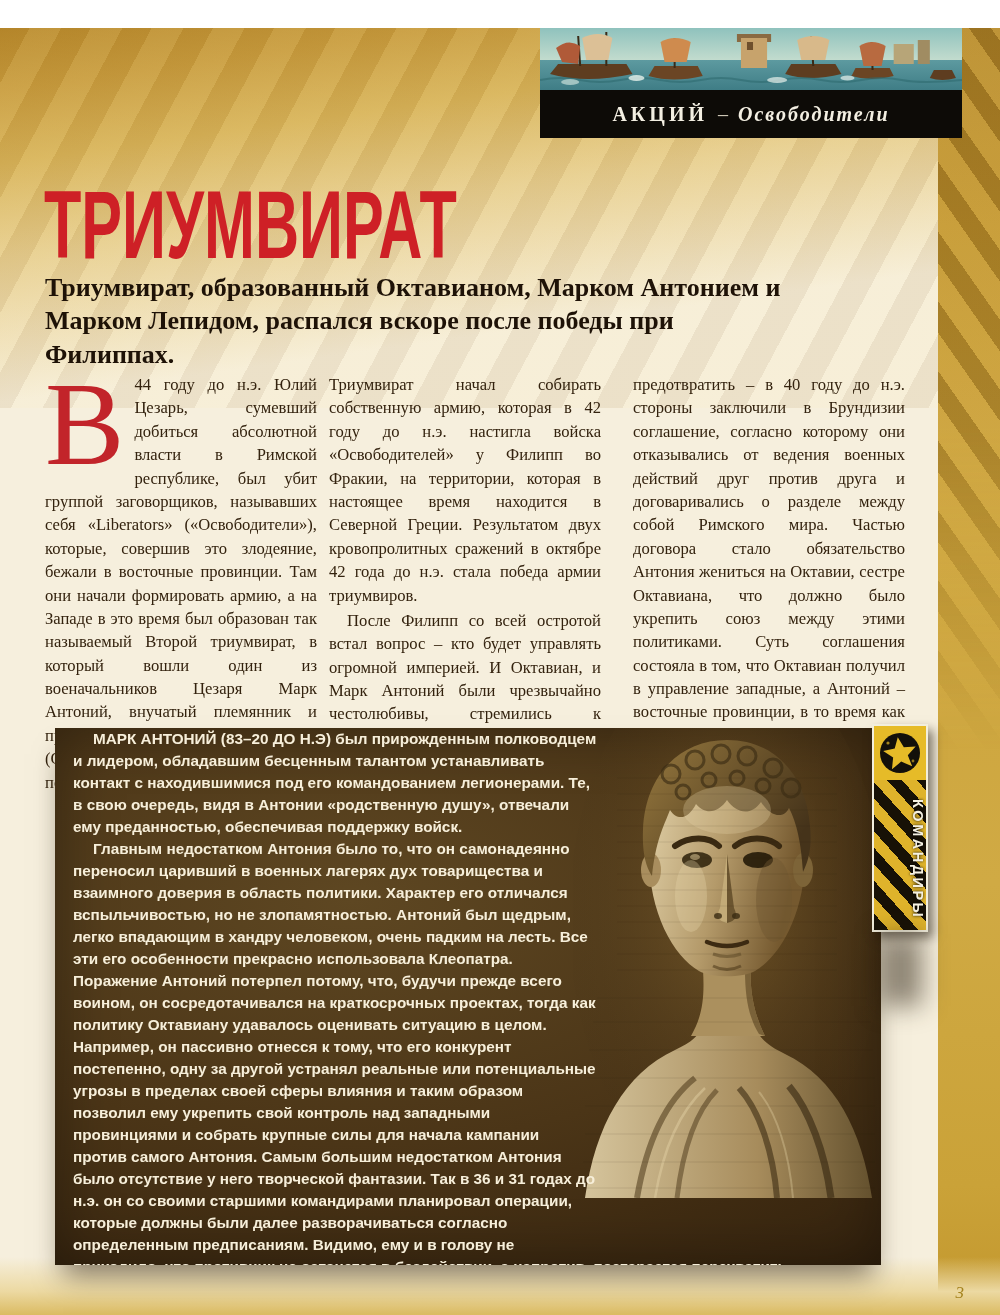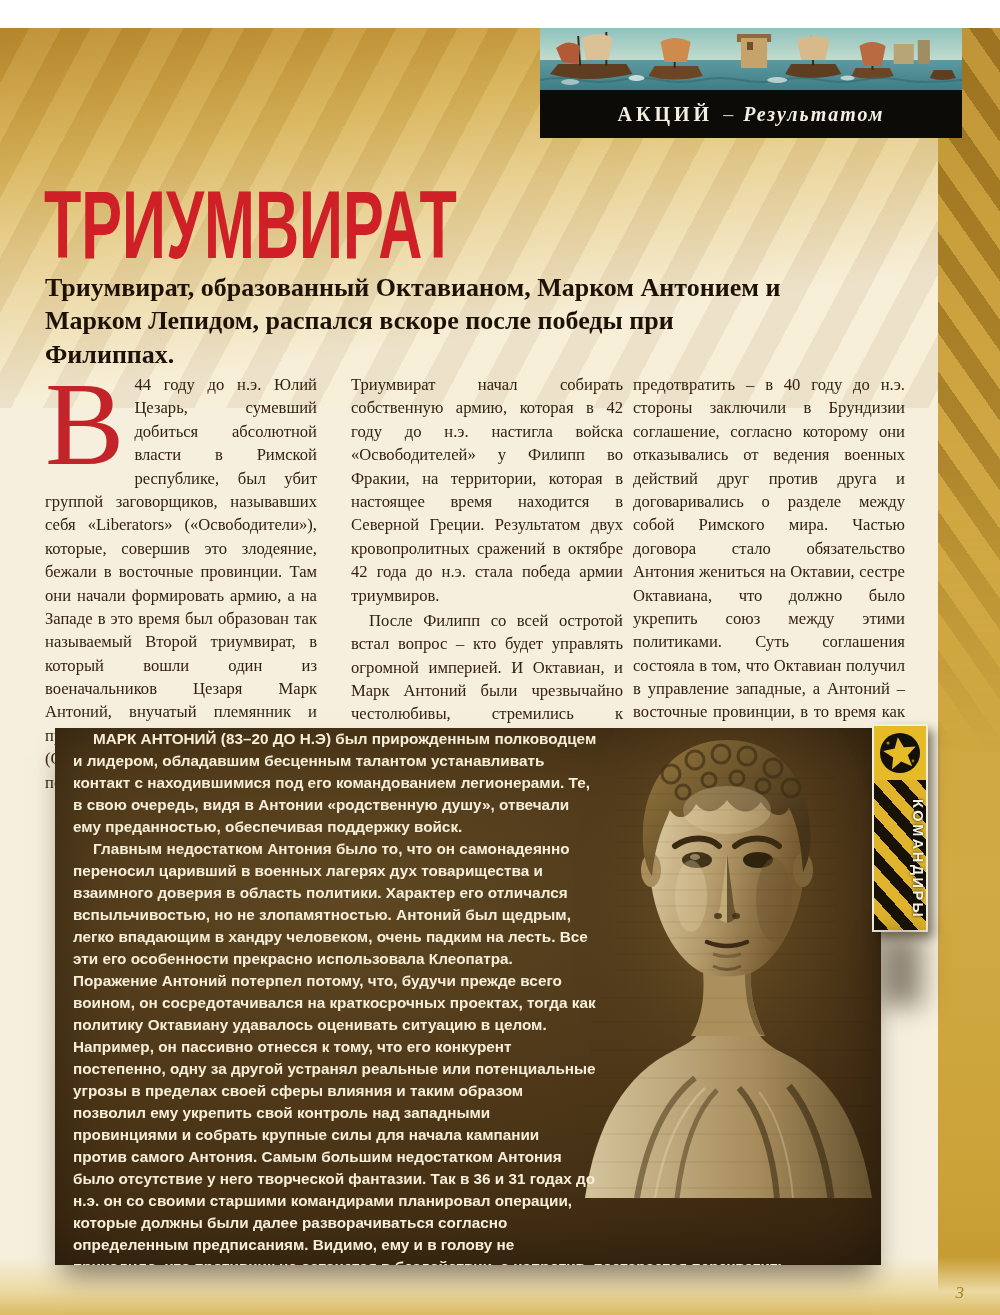--- a/index.html
+++ b/index.html
@@ -36,21 +36,21 @@
   .headline{position:absolute;left:44px;top:148px;color:#ce2026;font-family:"Liberation Sans",sans-serif;
     font-weight:bold;font-size:97px;line-height:1;transform:scaleX(0.63);transform-origin:left top;white-space:nowrap;}
   .standfirst{position:absolute;left:45px;top:243px;width:740px;color:#1e1207;
     font-weight:bold;font-size:26px;line-height:1.28;}
 
   
   .col{position:absolute;top:345px;width:272px;color:#33220e;font-size:16.6px;line-height:1.41;text-align:justify;}
   .col p{margin:0;}
   .col p + p{text-indent:18px;margin-top:2px;}
   .col1{left:45px;}
-  .col2{left:351px;}
+  .col2{left:329px;}
   .col3{left:633px;width:272px;}
   .dropcap{float:left;color:#c2242a;font-size:119px;line-height:0.76;font-weight:normal;
     margin:6px 10px 0 0;font-family:"Liberation Serif",serif;}
 
   
   .feature{position:absolute;left:55px;top:700px;width:826px;height:537px;
     background:radial-gradient(115% 95% at 36% 32%, #5e4722 0%, #4b3517 48%, #301f0c 100%);
     box-shadow:0 18px 26px -8px rgba(40,26,8,0.55), inset 0 0 60px rgba(0,0,0,0.35);
     overflow:visible;}
   .feature-inner{position:relative;width:100%;height:100%;overflow:hidden;}
@@ -123,21 +123,21 @@
       <path d="M388,50 Q400,54 414,50 L410,42 L392,42 Z" fill="#5e3d20"></path>
       <path d="M0,52 Q20,48 40,52 T80,52 T120,52 T160,52 T200,52 T240,52 T280,52 T320,52 T360,52 T420,52" fill="none" stroke="#2e6b70" stroke-width="2" opacity="0.6"></path>
       <ellipse cx="96" cy="50" rx="8" ry="3" fill="#e9f2ec" opacity="0.8"></ellipse>
       <ellipse cx="236" cy="52" rx="10" ry="3" fill="#e9f2ec" opacity="0.7"></ellipse>
       <ellipse cx="306" cy="50" rx="7" ry="2.5" fill="#e9f2ec" opacity="0.7"></ellipse>
       <ellipse cx="30" cy="54" rx="9" ry="3" fill="#dfeee6" opacity="0.6"></ellipse>
     </svg>
     <div class="banner">
       <span class="b1">АКЦИЙ</span>
       <span class="sep">–</span>
-      <span class="b2">Результатом</span>
+      <span class="b2">Освободители</span>
     </div>
   </div>
 
   <div class="headline">ТРИУМВИРАТ</div>
   <div class="standfirst">Триумвират, образованный Октавианом, Марком Антонием и Марком Лепидом, распался вскоре после победы при Филиппах.</div>
 
   <div class="col col1">
     <p><span class="dropcap">В</span><span>44 году до н.э. Юлий Цезарь, сумевший добиться абсолютной власти в Римской республике, был убит группой заговорщиков, называвших себя «Liberators» («Освободители»), которые, совершив это злодеяние, бежали в восточные провинции. Там они начали формировать армию, а на Западе в это время был образован так называемый Второй триумвират, в который вошли один из военачальников Цезаря Марк Антоний, внучатый племянник и приемный сын Цезаря Гай Октавий (Октавиан) и влиятельный римский политик патриций Марк Лепид.</span></p>
   </div>
   <div class="col col2">

